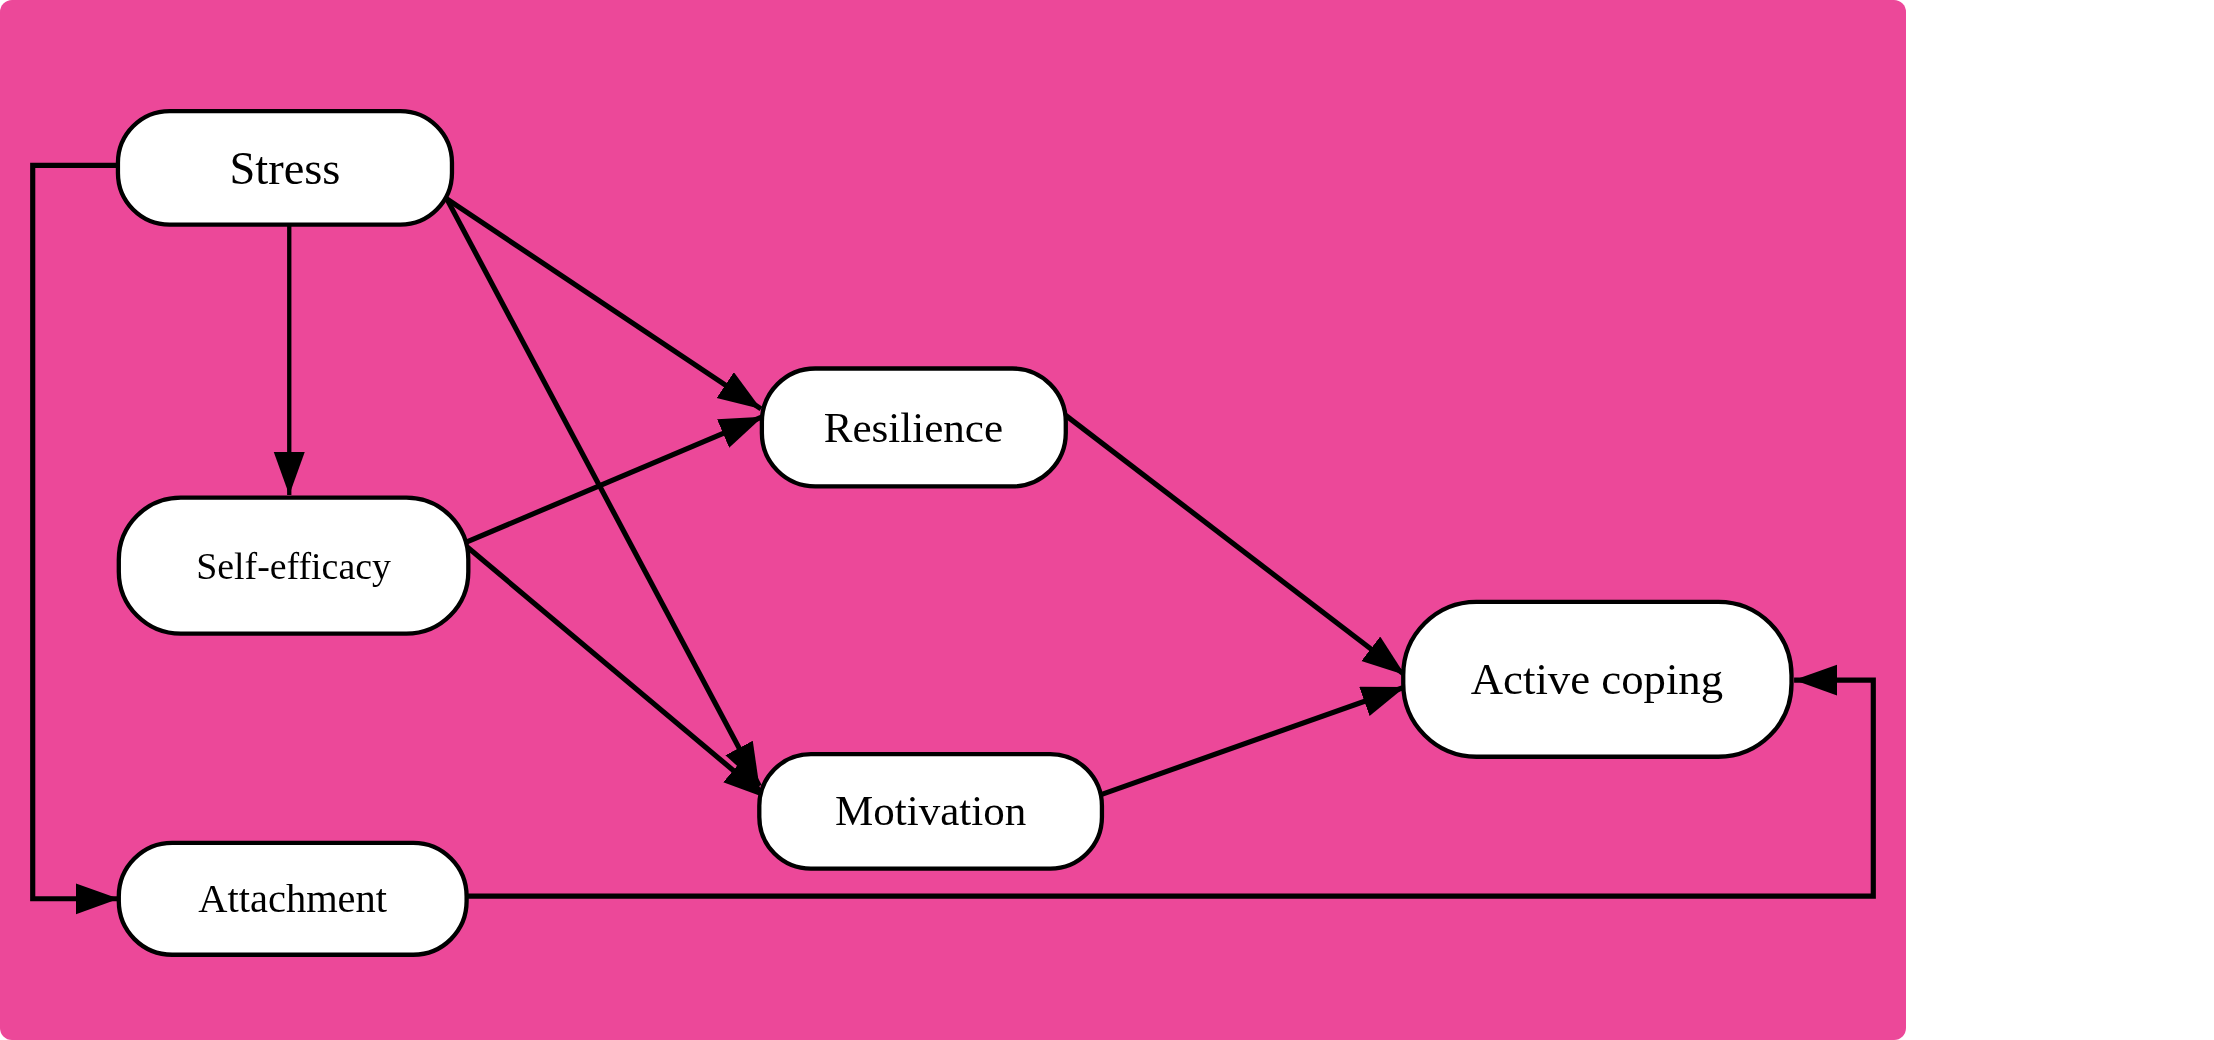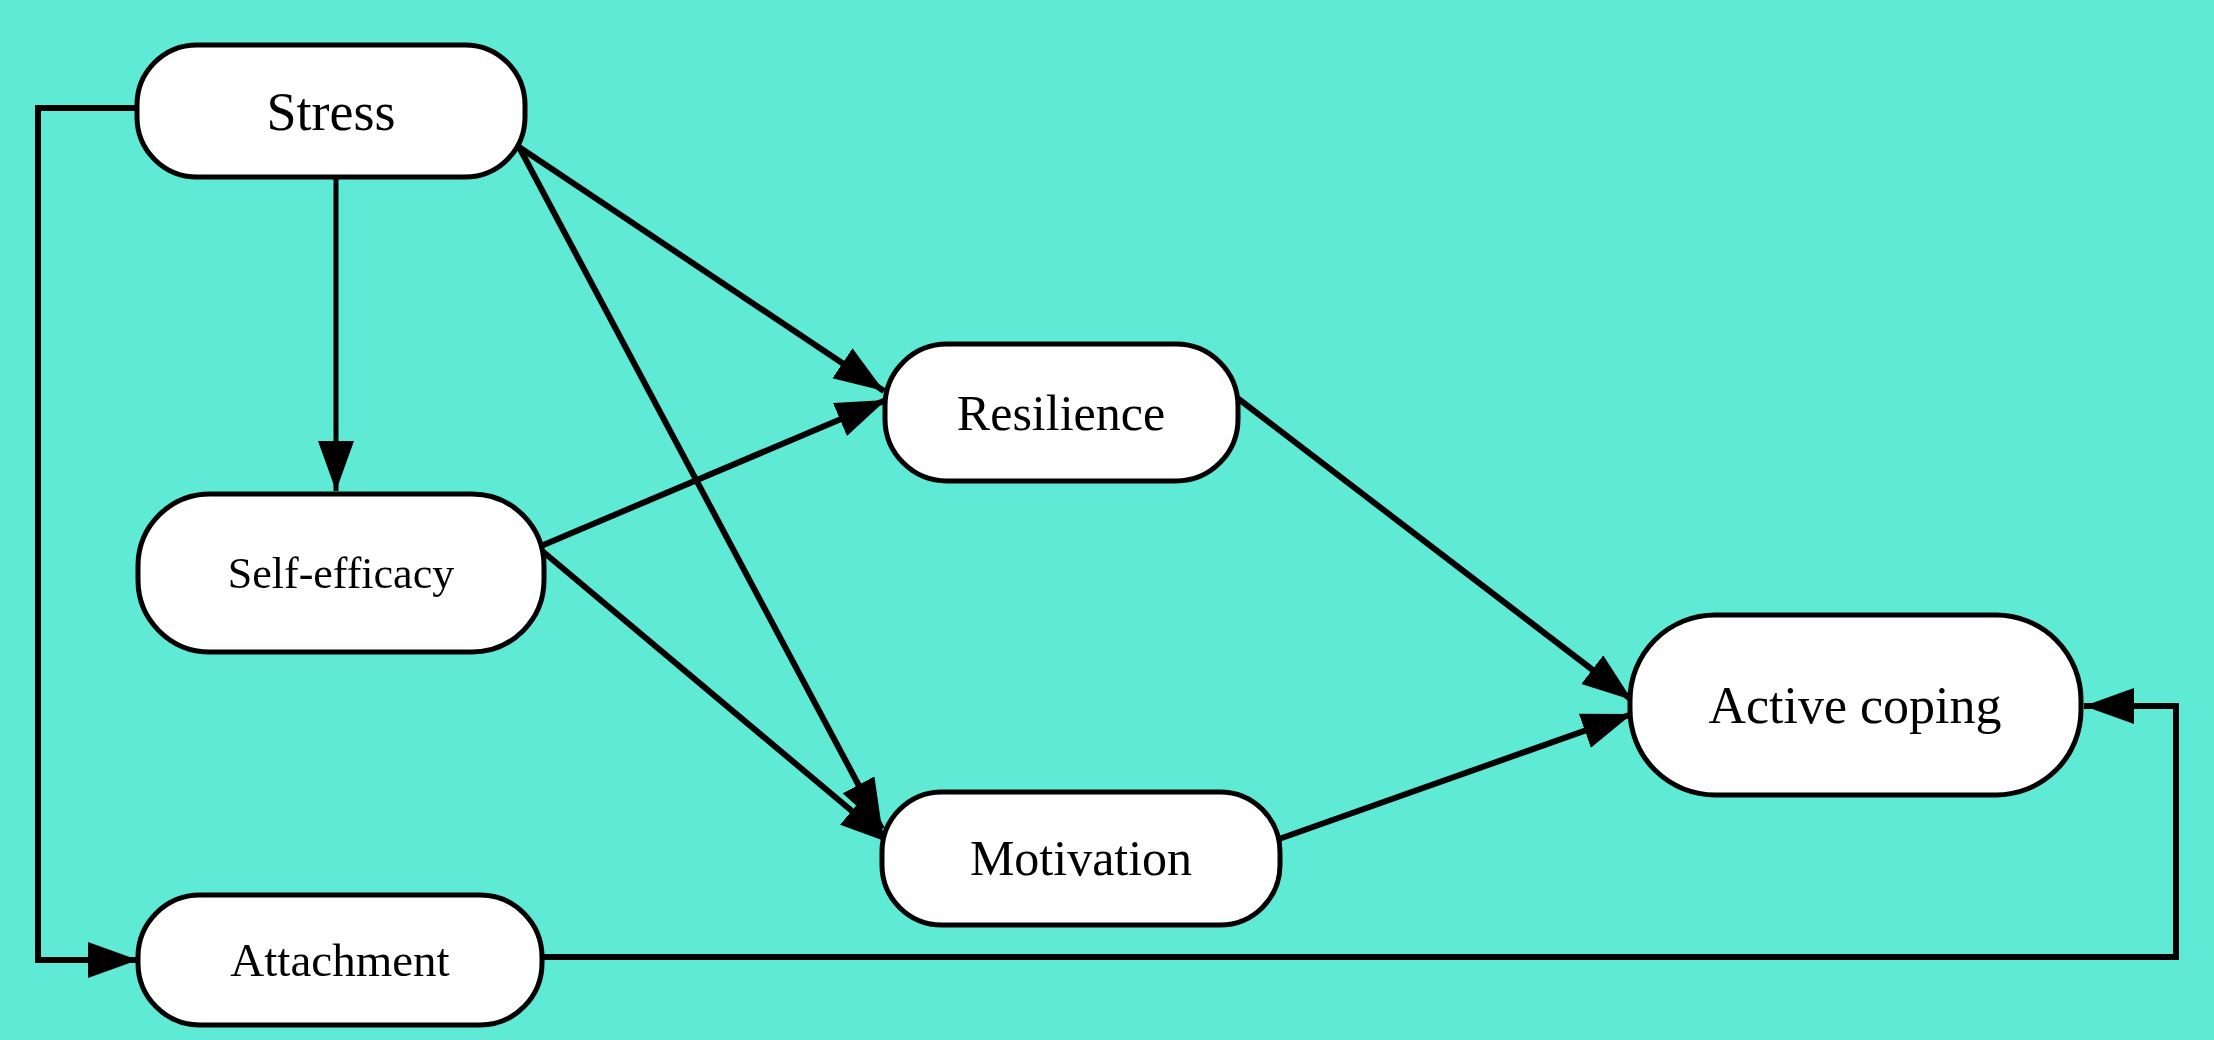--- a/index.html
+++ b/index.html
@@ -2,24 +2,25 @@
 <html><head>
 <meta charset="utf-8">
 <style>
   html, body {
     margin: 0;
     padding: 0;
     background: #ffffff;
   }
   .figure-canvas {
     position: relative;
-    width: 2214px;
+    width: 1906px;
     height: 1040px;
-    background: #5eead4;
+    background: #ec4899;
     overflow: hidden;
+    border-radius: 12px;
   }
   .figure-canvas svg {
     display: block;
     width: 100%;
     height: 100%;
   }
   .edge {
     stroke: #000000;
     fill: none;
     stroke-width: 6;

